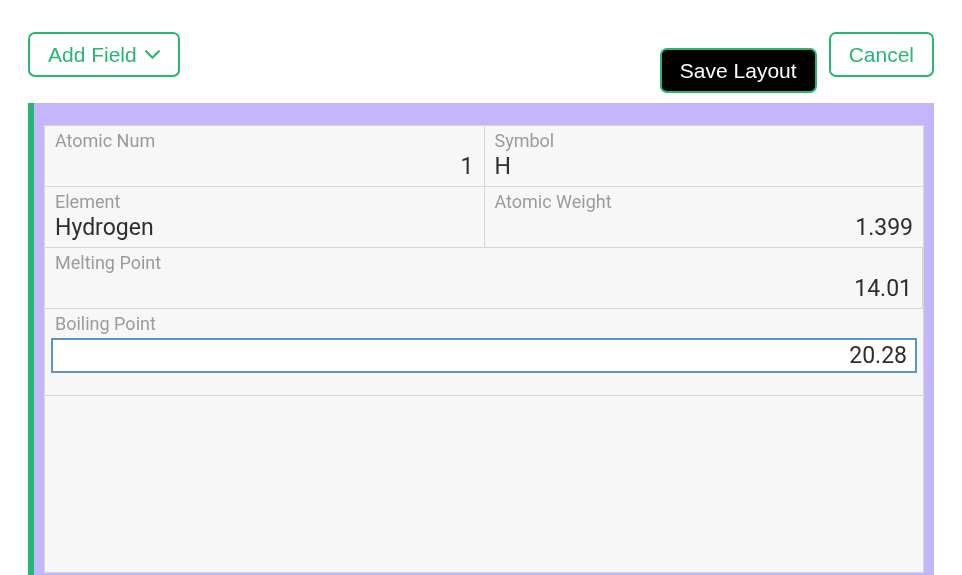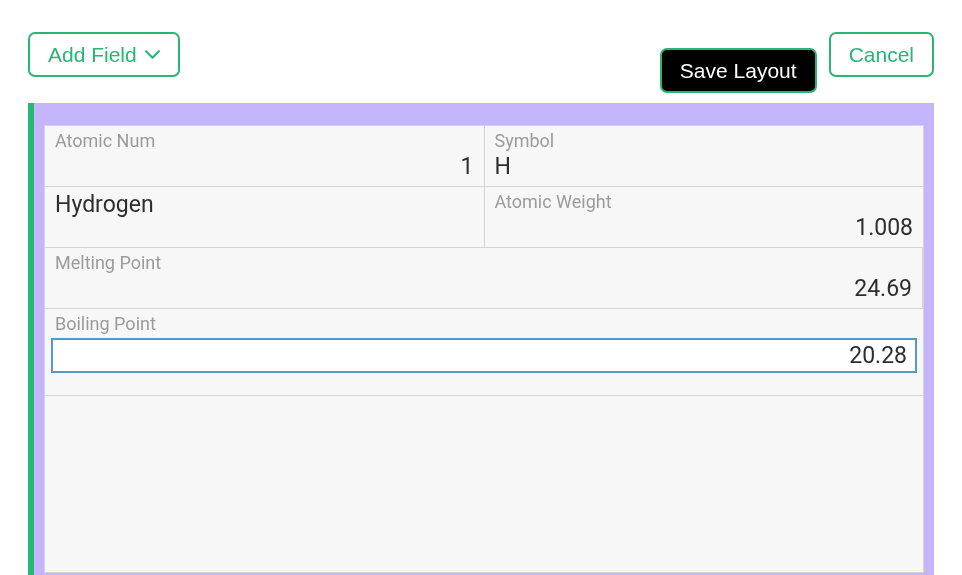--- a/index.html
+++ b/index.html
@@ -139,32 +139,33 @@
         <div class="cell-value val-right">1</div>
       </div>
       <div class="cell">
         <div class="cell-label">Symbol</div>
         <div class="cell-value val-left">H</div>
       </div>
     </div>
 
     <div class="row">
       <div class="cell">
+        <div class="cell-label">Element</div>
         <div class="cell-value val-left">Hydrogen</div>
       </div>
       <div class="cell">
         <div class="cell-label">Atomic Weight</div>
-        <div class="cell-value val-right">1.008</div>
+        <div class="cell-value val-right">1.399</div>
       </div>
     </div>
 
     <div class="row">
       <div class="cell">
         <div class="cell-label">Melting Point</div>
-        <div class="cell-value val-right">24.69</div>
+        <div class="cell-value val-right">14.01</div>
       </div>
     </div>
 
     <div class="row row-full">
       <div class="cell">
         <div class="cell-label">Boiling Point</div>
         <div class="selected-input-wrap">
           <input class="selected-input" type="text" value="20.28" style="">
         </div>
       </div>

